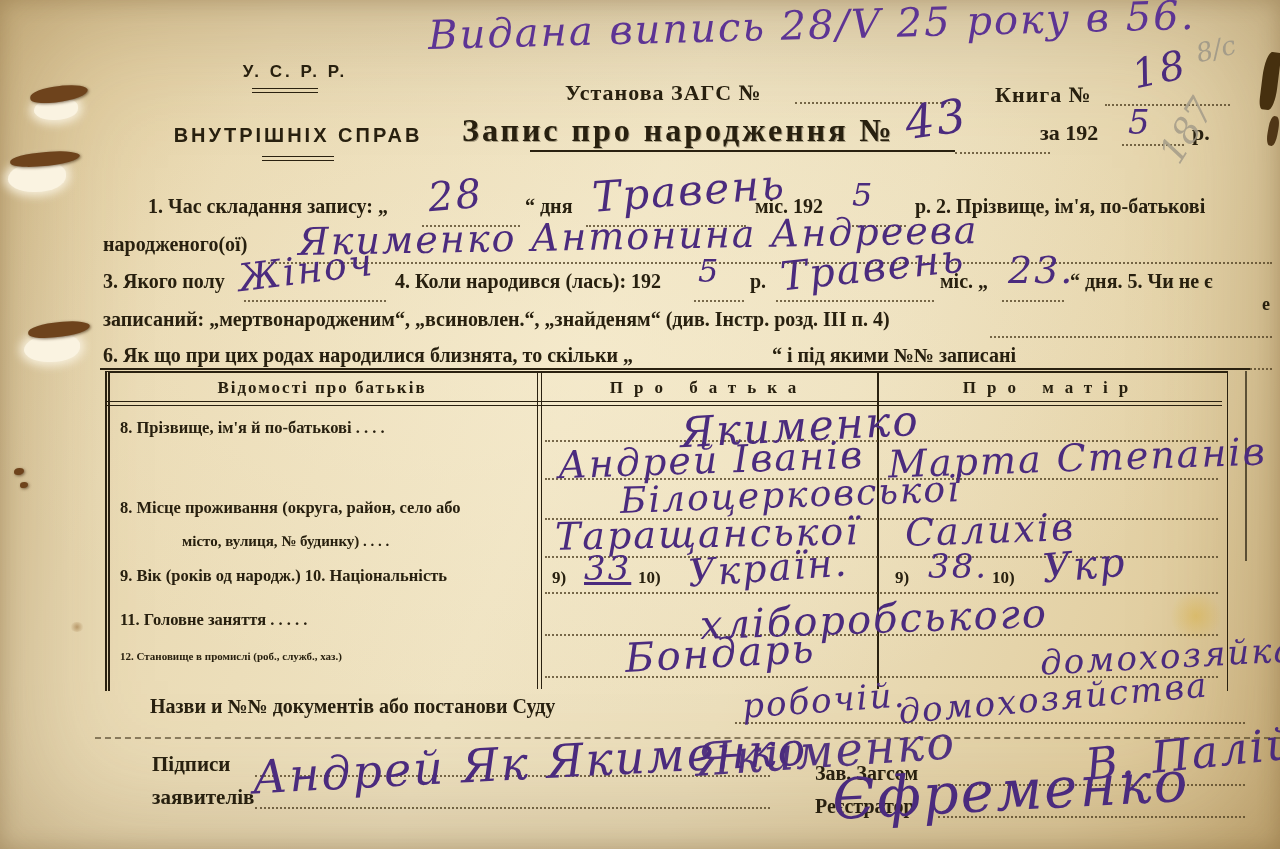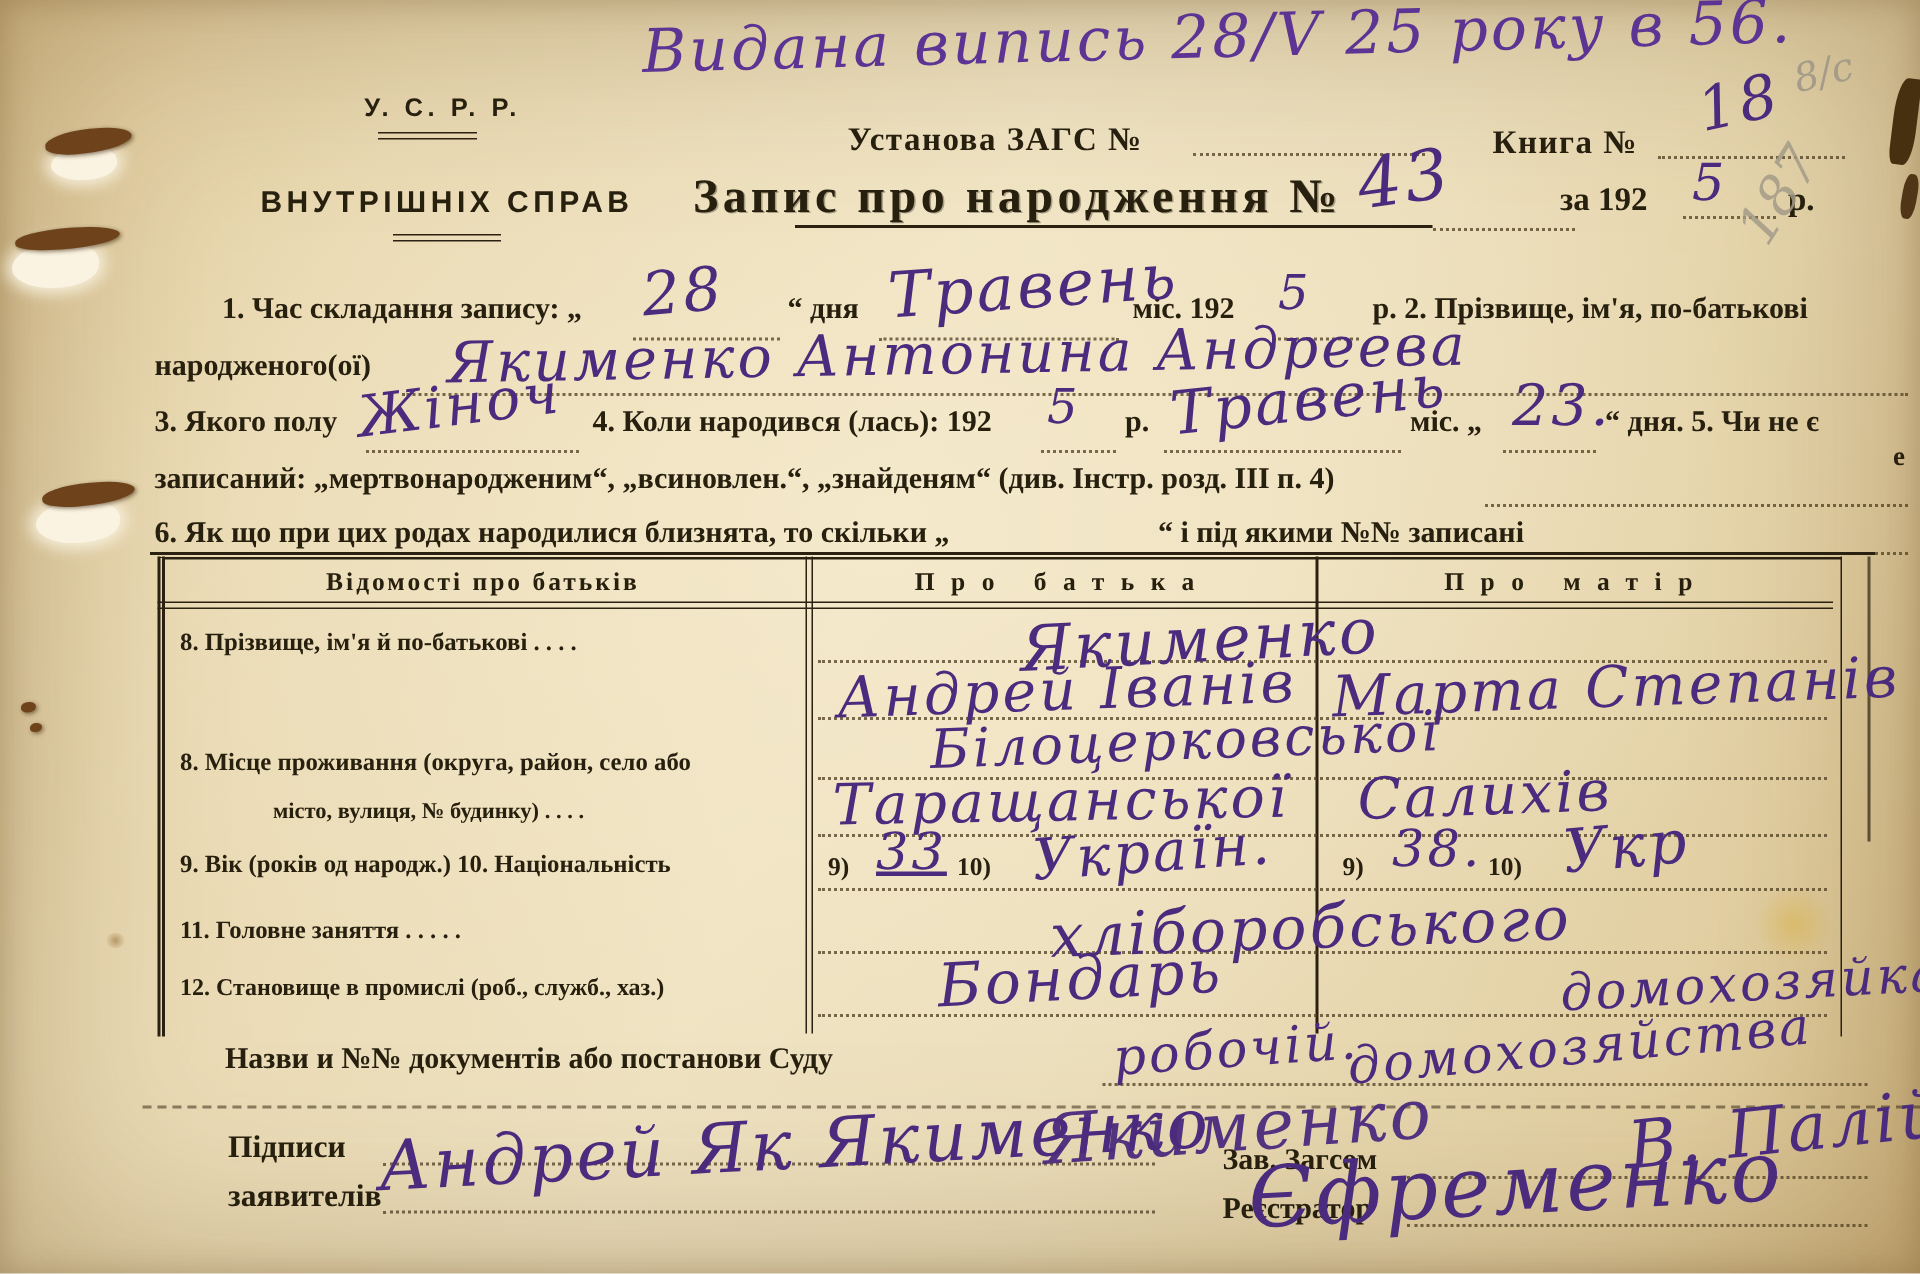--- a/index.html
+++ b/index.html
@@ -139,21 +139,21 @@
   <div class="abs p" style="left:638px;top:568px;font-size:17px;">10)</div>
   <div class="abs h" style="left:688px;top:546px;font-size:38px;transform:rotate(-4deg);">Україн.</div>
   <div class="abs p" style="left:895px;top:568px;font-size:17px;">9)</div>
   <div class="abs h" style="left:928px;top:546px;font-size:34px;">38.</div>
   <div class="abs p" style="left:992px;top:568px;font-size:17px;">10)</div>
   <div class="abs h" style="left:1042px;top:542px;font-size:40px;transform:rotate(-5deg);">Укр</div>
 
   <div class="abs p" style="left:120px;top:610px;font-size:16.5px;">11. Головне заняття    .     .     .     .     .</div>
   <div class="abs h" style="left:700px;top:596px;font-size:40px;transform:rotate(-2deg);">хліборобського</div>
 
-  <div class="abs p" style="left:120px;top:650px;font-size:16px;">12. Становище в промислі (роб., служб., хаз.)</div>
+  <div class="abs p" style="left:120px;top:650px;font-size:11px;">12. Становище в промислі (роб., служб., хаз.)</div>
   <div class="abs h" style="left:625px;top:630px;font-size:40px;transform:rotate(-3deg);">Бондарь</div>
   <div class="abs h" style="left:1040px;top:636px;font-size:34px;transform:rotate(-3deg);">домохозяйка</div>
 
   <div class="abs p" style="left:150px;top:695px;font-size:20px;">Назви и №№ документів або постанови Суду</div>
   <div class="abs h" style="left:742px;top:680px;font-size:34px;transform:rotate(-4deg);">робочій.</div>
   <div class="abs h" style="left:898px;top:678px;font-size:34px;transform:rotate(-5deg);">домохозяйства</div>
   <div class="d" style="left:735px;top:720px;width:510px;"></div>
   <div class="dash" style="left:95px;top:737px;width:1185px;"></div>
 
   <div class="abs p" style="left:152px;top:752px;font-size:21px;">Підписи</div>

